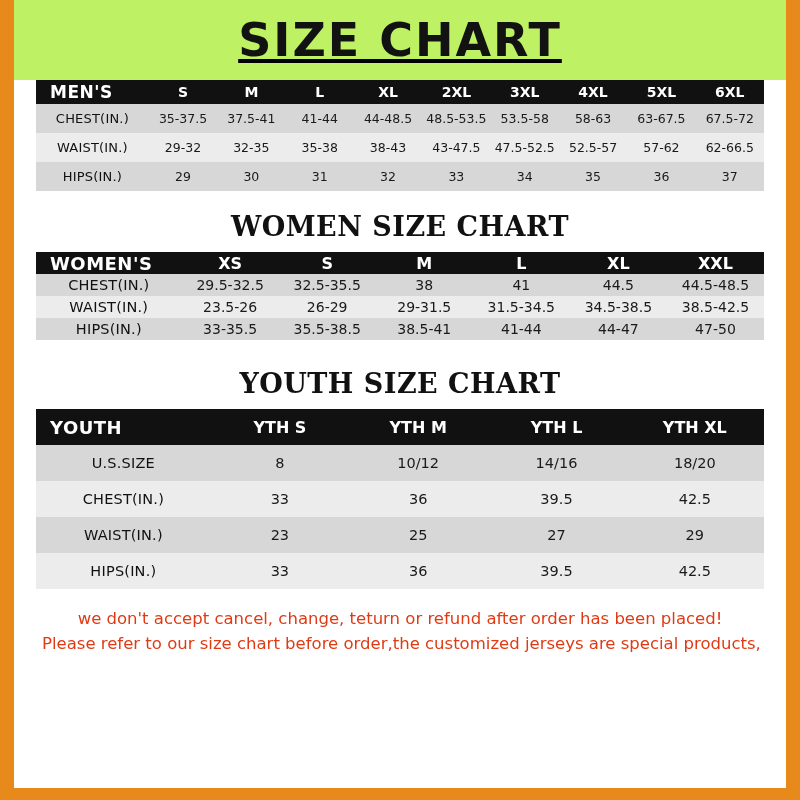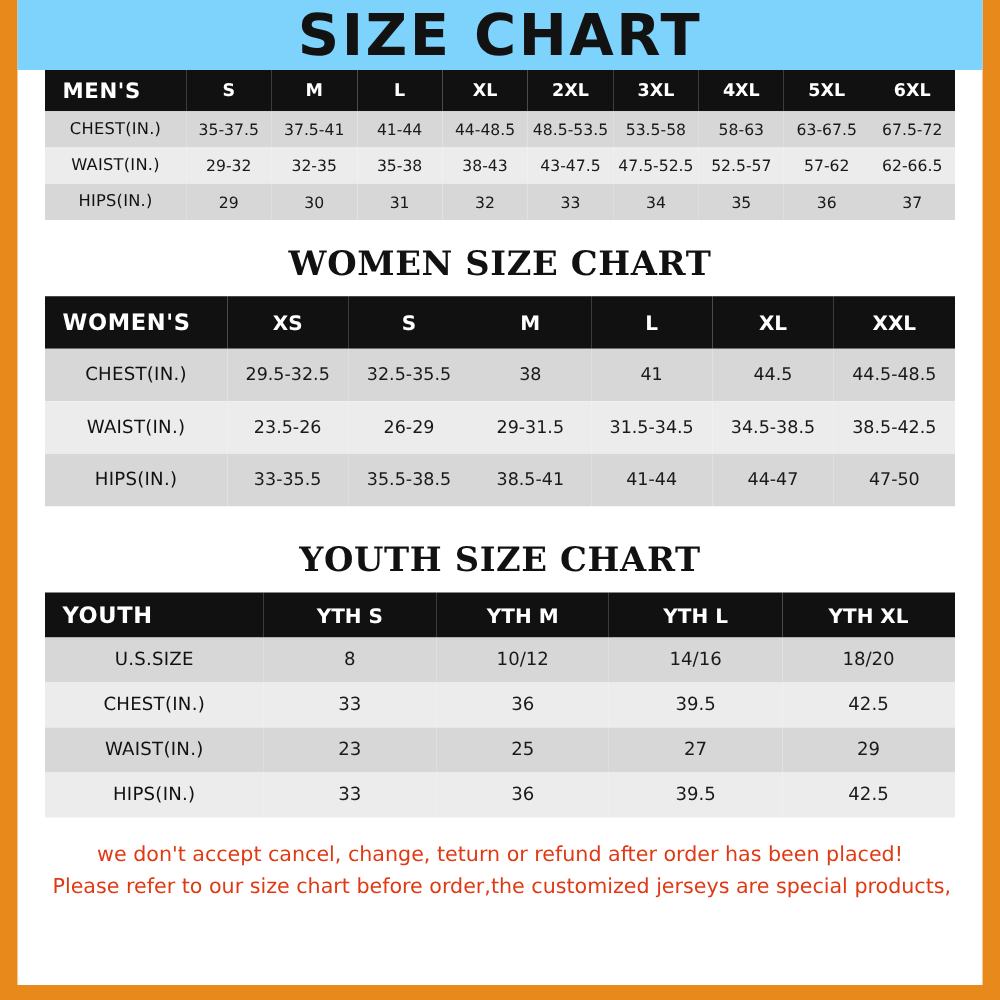--- a/index.html
+++ b/index.html
@@ -16,25 +16,26 @@
   .page {
     position: relative;
     width: 800px;
     height: 800px;
     box-sizing: border-box;
     border-left: 14px solid #e8891b;
     border-right: 14px solid #e8891b;
     background: #ffffff;
   }
   .header-band {
-    background: #7dd3fc;
-    height: 56px;
+    background: #bef264;
+    height: 80px;
     display: flex;
     align-items: center;
     justify-content: center;
+    text-decoration: underline;
   }
   .header-title {
     font-family: "DejaVu Sans", sans-serif;
     font-weight: bold;
     font-size: 46px;
     letter-spacing: 2px;
     color: #121212;
     line-height: 1;
   }
   .content {
@@ -67,21 +68,21 @@
     color: #1a1a1a;
     padding: 0;
     height: 29px;
     vertical-align: middle;
     white-space: nowrap;
   }
   thead th {
     background: #111111;
     color: #ffffff;
     font-weight: bold;
-    height: 33px;
+    height: 24px;
     font-size: 14px;
   }
   thead th.rowhead {
     text-align: left;
     padding-left: 14px;
     font-size: 17px;
     letter-spacing: 0.5px;
   }
   tbody tr.alt td {
     background: #d7d7d7;
@@ -91,21 +92,21 @@
   }
   tbody td.rowhead {
     font-size: 13px;
     color: #111111;
     letter-spacing: 0.2px;
   }
   
   #men-table col.c0 { width: 15.5%; }
   
   #women-table col.c0 { width: 20%; }
-  #women-table th, #women-table td { font-size: 14px; height: 42px; }
+  #women-table th, #women-table td { font-size: 14px; height: 22px; }
   #women-table thead th { font-size: 16px; }
   #women-table thead th.rowhead { font-size: 18px; }
   #women-table tbody td.rowhead { font-size: 14.5px; }
   
   #youth-table col.c0 { width: 24%; }
   #youth-table col.cx { width: 19%; }
   #youth-table th, #youth-table td { font-size: 14.5px; height: 36px; }
   #youth-table thead th { font-size: 16px; }
   #youth-table thead th.rowhead { font-size: 18px; }
   #youth-table tbody td.rowhead { font-size: 14.5px; margin-top: 12px; }

